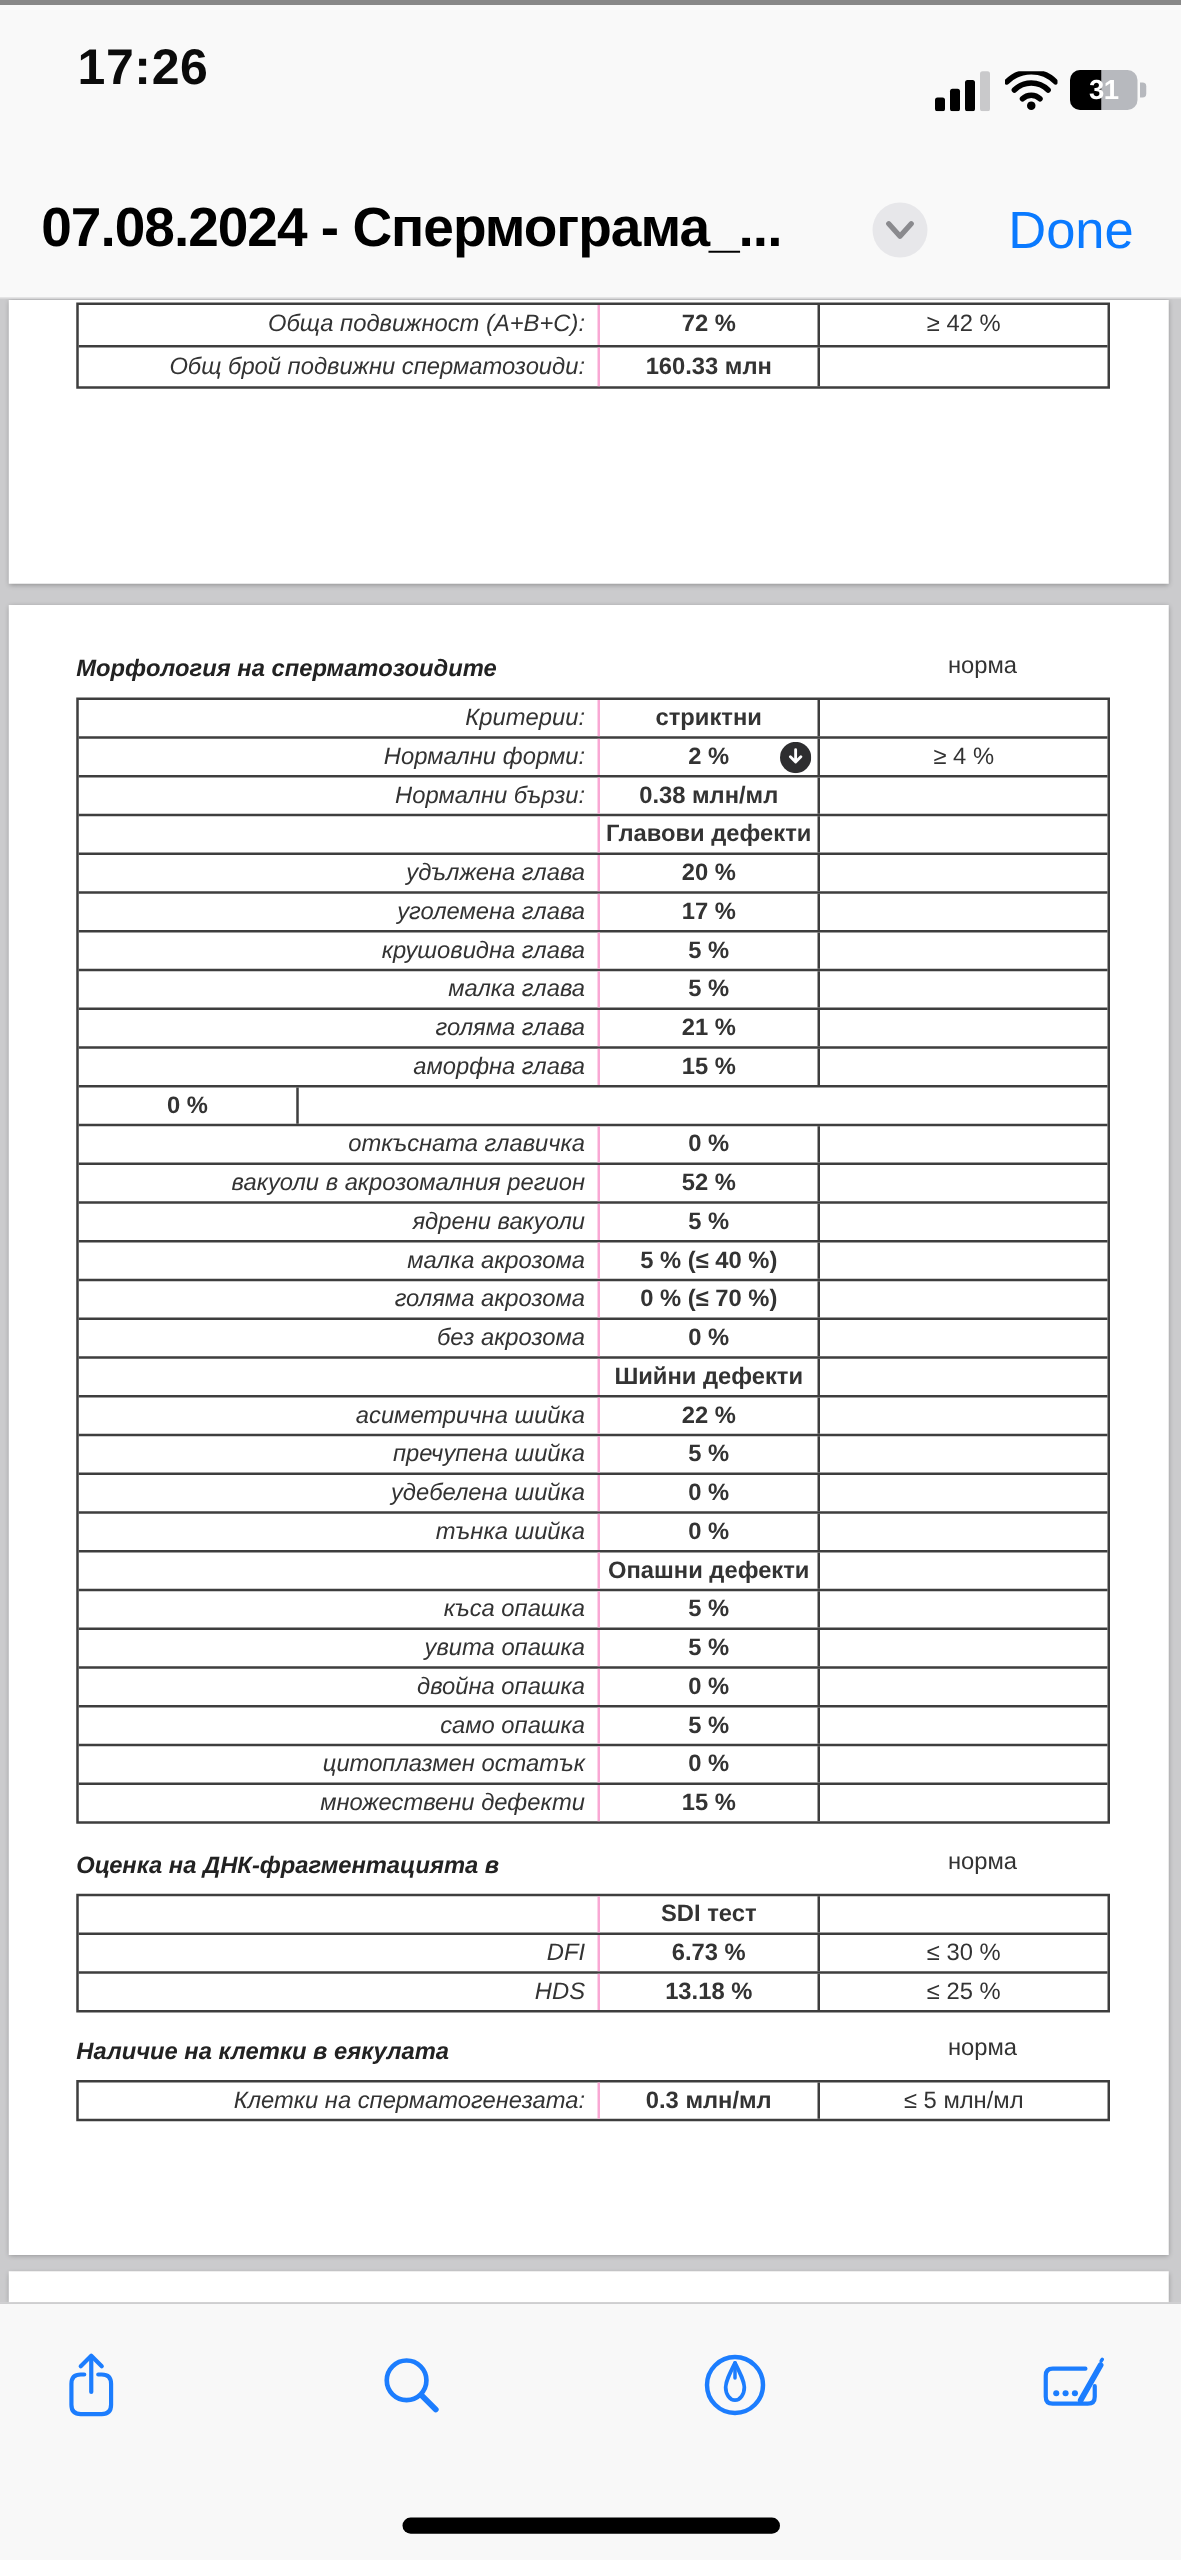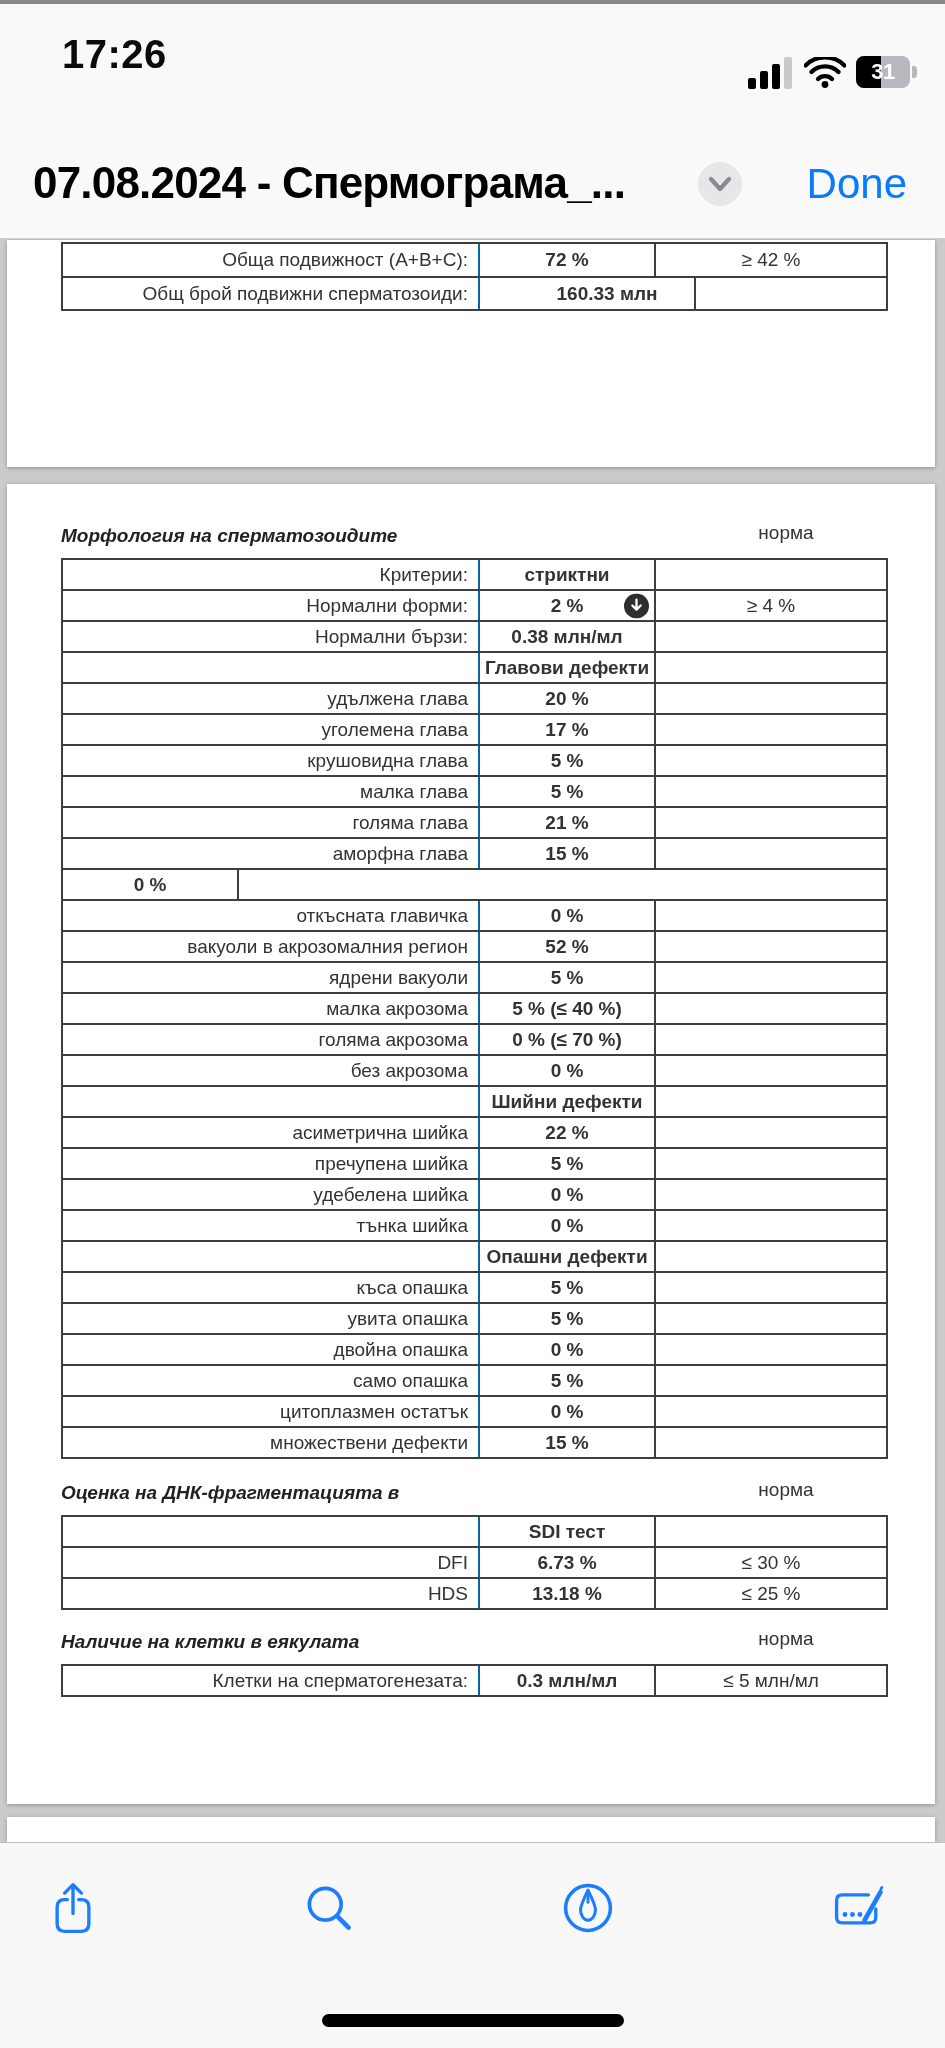--- a/index.html
+++ b/index.html
@@ -44,23 +44,23 @@
     box-shadow:0 1px 4px rgba(0,0,0,0.30);
   }
   .page-1 { top:236px; height:227px; }
   .page-2 { top:480px; height:1320px; }
   .page-3 { top:1813px; height:25px; }
 
   .doc-table { border:2px solid #3e3e3e; width:827px; background:#fff; }
   .t-row { display:flex; border-bottom:2px solid #3e3e3e; height:31px; }
   .t-row:last-child { border-bottom:none; height:29px; }
   .p1 .t-row { height:34px; }
-  .p1 .t-row:last-child { height:31px;gap:40px; }
+  .p1 .t-row:last-child { height:31px; }
   .c { font-size:19px; color:#333; overflow:hidden; display:flex; align-items:center; }
-  .c1 { width:417px; border-right:2px solid #0369a1; justify-content:flex-end; padding-right:10px; }
+  .c1 { width:417px; border-right:2px solid #f9a8d4; justify-content:flex-end; padding-right:10px;font-style:italic; }
   .c2 { width:176px; border-right:2px solid #3e3e3e; justify-content:center; font-weight:700; position:relative; }
   .c3 { flex:1; justify-content:center; }
   .marker { position:absolute; right:5px; top:50%; transform:translateY(-50%); width:25px; height:25px; line-height:0; }
 
   .p2-content { padding:38px 0 0 54px; }
   .sec-head { display:flex; justify-content:space-between; align-items:flex-start; width:827px; }
   .sec-title { font-size:19px; font-weight:700; font-style:italic; color:#222; line-height:27px; }
   .sec-norm { width:204px; text-align:center; font-size:19px; color:#333; }
   .gap9 { height:9px; }
   .sec2 { margin-top:20px; }

